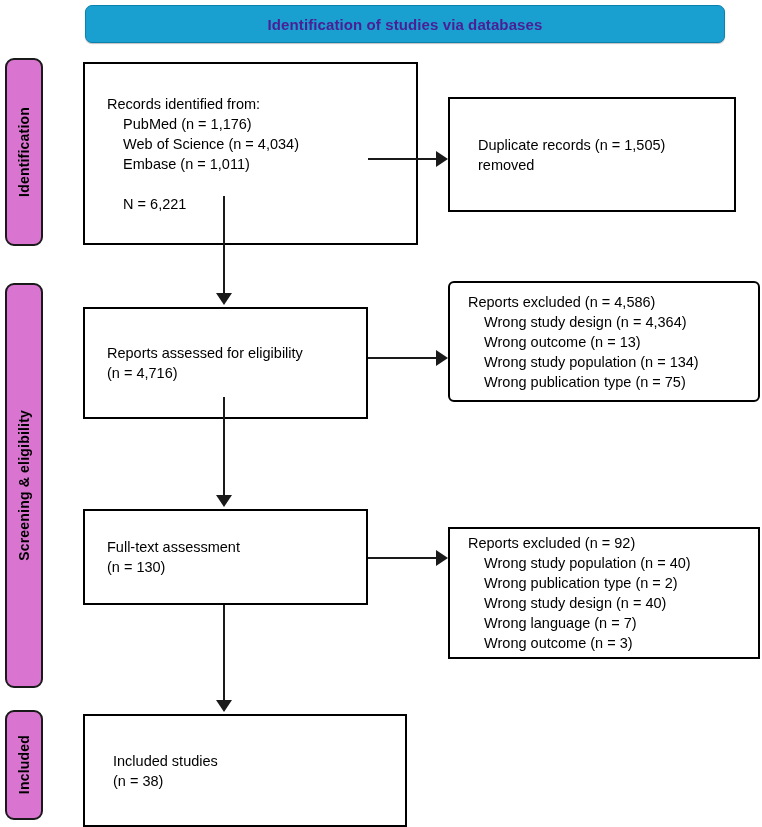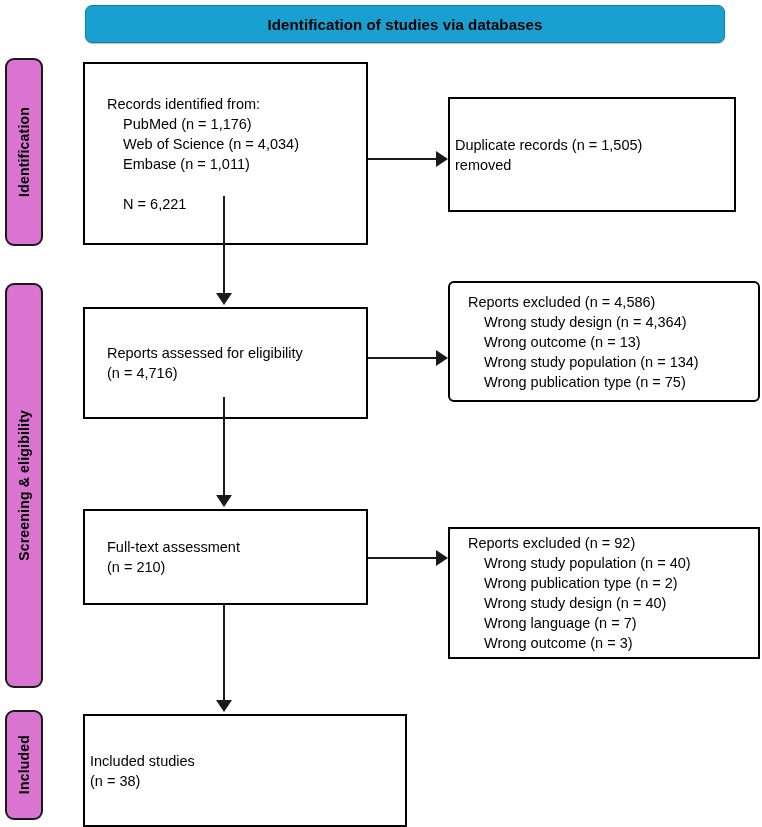--- a/index.html
+++ b/index.html
@@ -31,21 +31,21 @@
     border-radius: 7px;
     display: flex;
     align-items: center;
     justify-content: center;
     box-sizing: border-box;
     box-shadow: 0 1px 1px rgba(0,0,0,0.25);
   }
   .header-banner .title {
     font-size: 15px;
     font-weight: bold;
-    color: #000000;
+    color: #4c1d95;
     letter-spacing: 0.1px;
   }
 
   
   .stage {
     position: absolute;
     left: 5px;
     width: 38px;
     background: #d974d0;
     border: 2px solid #1a1a1a;
@@ -78,30 +78,30 @@
     align-items: center;
   }
   .box .box-text {
     padding: 0 0 0 22px;
     font-size: 14.5px;
     line-height: 20px;
     white-space: pre;
     color: #000000;
   }
 
-  #box-identified        { left: 83px;  top: 62px;  width: 285px; height: 183px; }
+  #box-identified        { left: 83px;  top: 62px;  width: 335px; height: 183px; }
   #box-duplicates        { left: 448px; top: 97px;  width: 288px; height: 115px; }
   #box-eligibility       { left: 83px;  top: 307px; width: 285px; height: 112px;  }
   #box-excluded-screen   { left: 448px; top: 281px; width: 312px; height: 121px; border-radius: 6px; }
   #box-fulltext          { left: 83px;  top: 509px; width: 285px; height: 96px;  }
   #box-excluded-fulltext { left: 448px; top: 483px; width: 312px; height: 132px; margin-top: 44px; }
   #box-included          { left: 83px;  top: 714px; width: 324px; height: 113px; }
 
   #box-duplicates .box-text,
-  #box-included .box-text { padding-left: 5px; }
+  #box-included .box-text { padding-left: 28px; }
   #box-excluded-screen .box-text,
   #box-excluded-fulltext .box-text { padding-left: 18px; }
 
   
   .vline {
     position: absolute;
     width: 2px;
     background: #1a1a1a;
   }
   .hline {
@@ -187,21 +187,21 @@
   <div class="box" id="box-excluded-screen">
     <span class="box-text">Reports excluded (n = 4,586)
     Wrong study design (n = 4,364)
     Wrong outcome (n = 13)
     Wrong study population (n = 134)
     Wrong publication type (n = 75)</span>
   </div>
 
   <div class="box" id="box-fulltext">
     <span class="box-text">Full-text assessment
-(n = 210)</span>
+(n = 130)</span>
   </div>
 
   <div class="box" id="box-excluded-fulltext">
     <span class="box-text">Reports excluded (n = 92)
     Wrong study population (n = 40)
     Wrong publication type (n = 2)
     Wrong study design (n = 40)
     Wrong language (n = 7)
     Wrong outcome (n = 3)</span>
   </div>

